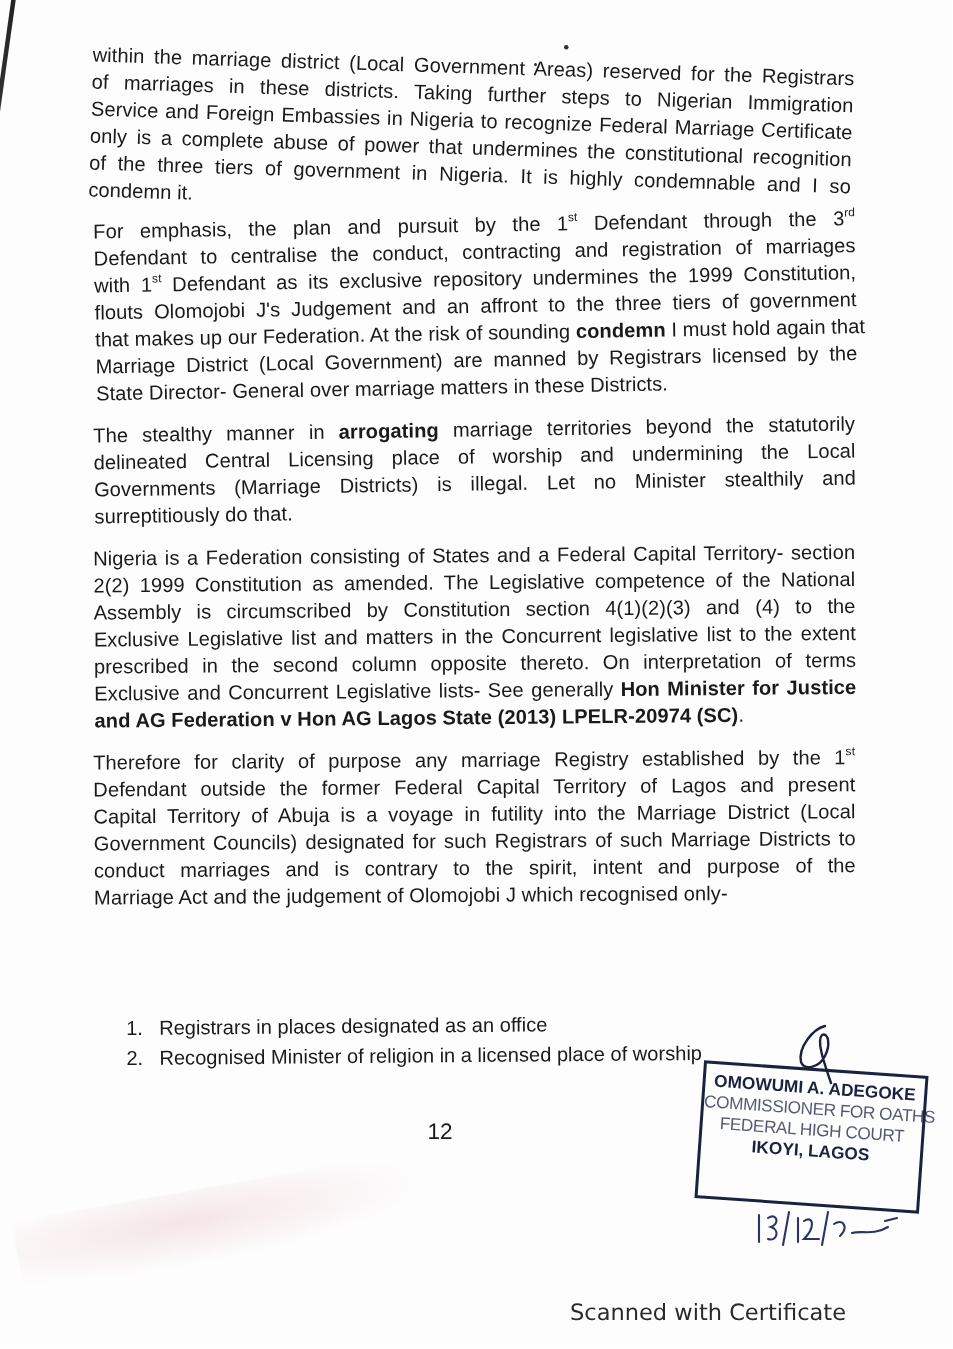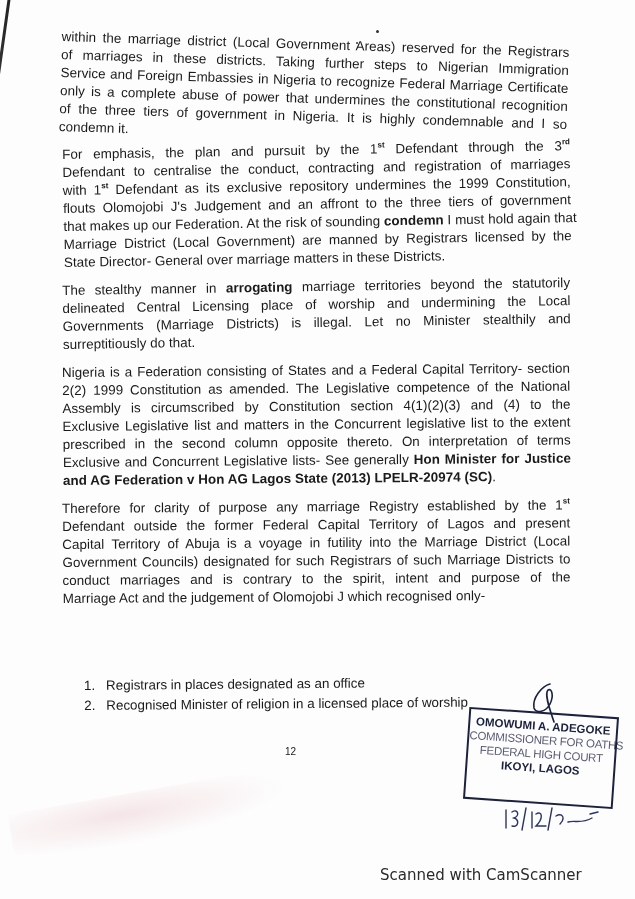--- a/index.html
+++ b/index.html
@@ -64,40 +64,40 @@
     }
     .para .line.last {
       text-align-last: left;
     }
     .p1 { transform: rotate(1.8deg); transform-origin: left top; }
     .p2 { transform: rotate(-1.0deg); transform-origin: left top; margin-top: 4px; }
     .p3 { transform: rotate(-0.9deg); transform-origin: left top; }
     .p4 { transform: rotate(-0.5deg); transform-origin: left top; margin-top: 4px;}
     .p5 { transform: rotate(-0.4deg); transform-origin: left top; margin-top: 2px;}
     b { font-weight: bold; }
-    sup { font-size: 8px; line-height: 0; vertical-align: 6px; font-weight: bold; }
+    sup { font-size: 8px; line-height: 0; vertical-align: 6px; }
     .list {
       position: absolute;
       left: 84px;
       top: 676px;
       font-size: 13.4px;
       line-height: 20px;
       transform: rotate(-0.5deg);
       transform-origin: left top;
     }
     .list-item {
       display: flex;
       gap: 8px;
     }
     .list-num { width: 14px; }
     .page-num {
       position: absolute;
       left: 285px;
       top: 746px;
-      font-size: 10px;
+      font-size: 15px;
       text-align: right;
     }
     .stamp {
       position: absolute;
       left: 466px;
       top: 712px;
       width: 150px;
       height: 92px;
       border: 2px solid #1b2240;
       transform: rotate(4deg);
@@ -219,14 +219,14 @@
     <span class="s-line">OMOWUMI A. ADEGOKE</span>
     <span class="s-line faded">COMMISSIONER FOR OATHS</span>
     <span class="s-line faded">FEDERAL HIGH COURT</span>
     <span class="s-line">IKOYI, LAGOS</span>
   </div>
 
   <svg class="date-scribble" viewBox="0 0 100 28">
     <path d="M4 6 L4 24 M10 8 C16 4, 18 12, 12 14 C18 16, 16 24, 10 22 M24 4 L20 26 M30 8 L30 24 M34 10 C40 6, 42 14, 34 22 L44 22 M50 4 L46 26 M54 12 C60 8, 64 14, 58 20 M66 18 C72 16, 80 20, 90 14 M88 10 L96 8" fill="none" stroke="#2a3566" stroke-width="1.4" stroke-linecap="round"></path>
   </svg>
 
-  <div class="footer">Scanned with CamScanner</div>
+  <div class="footer">Scanned with Certificate</div>
 </div>
 
 </body></html>

